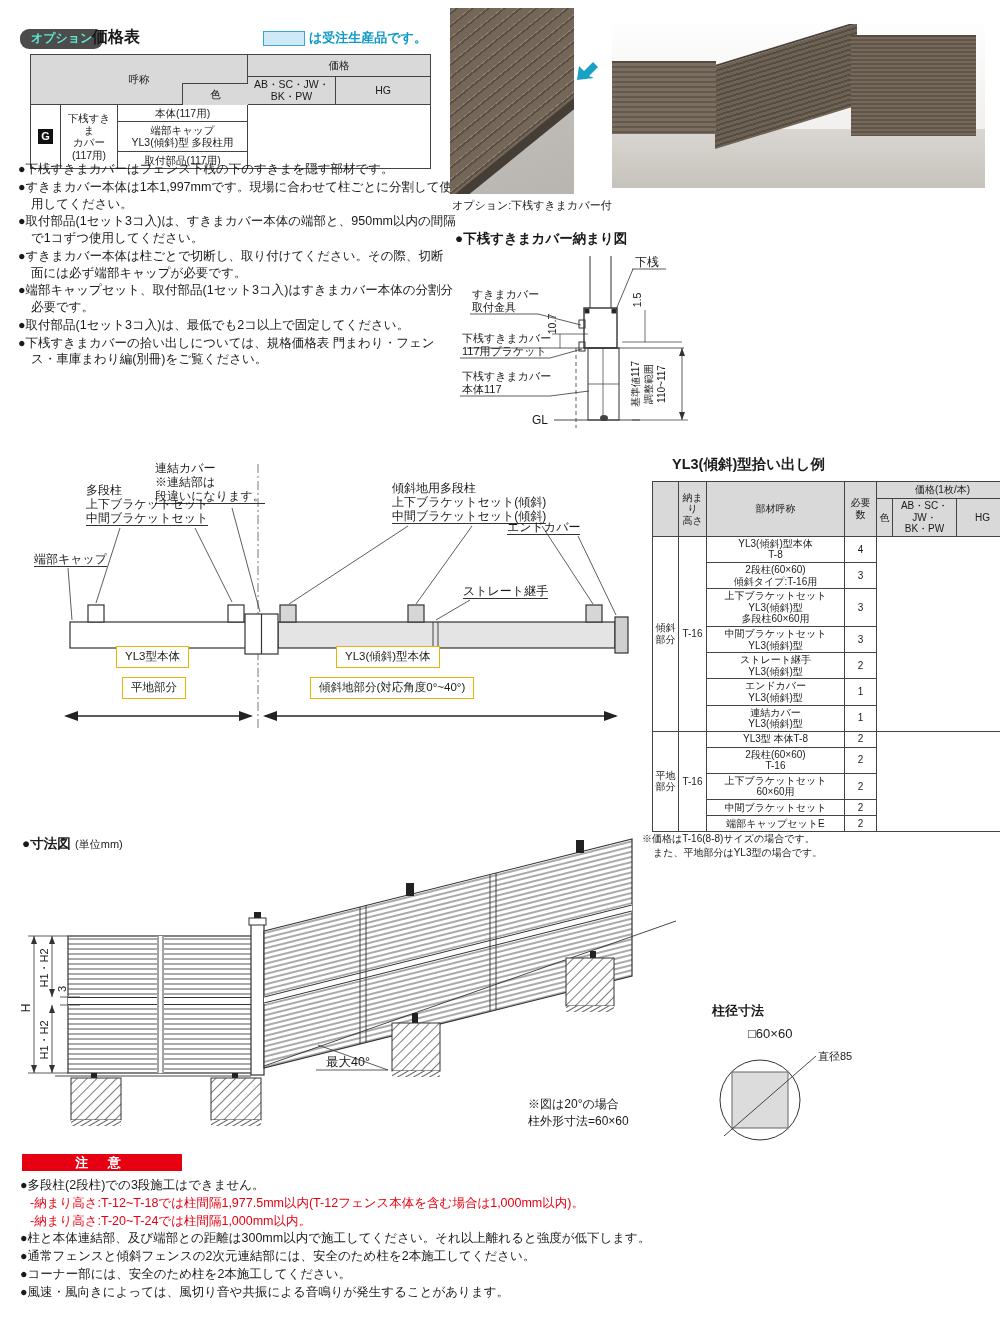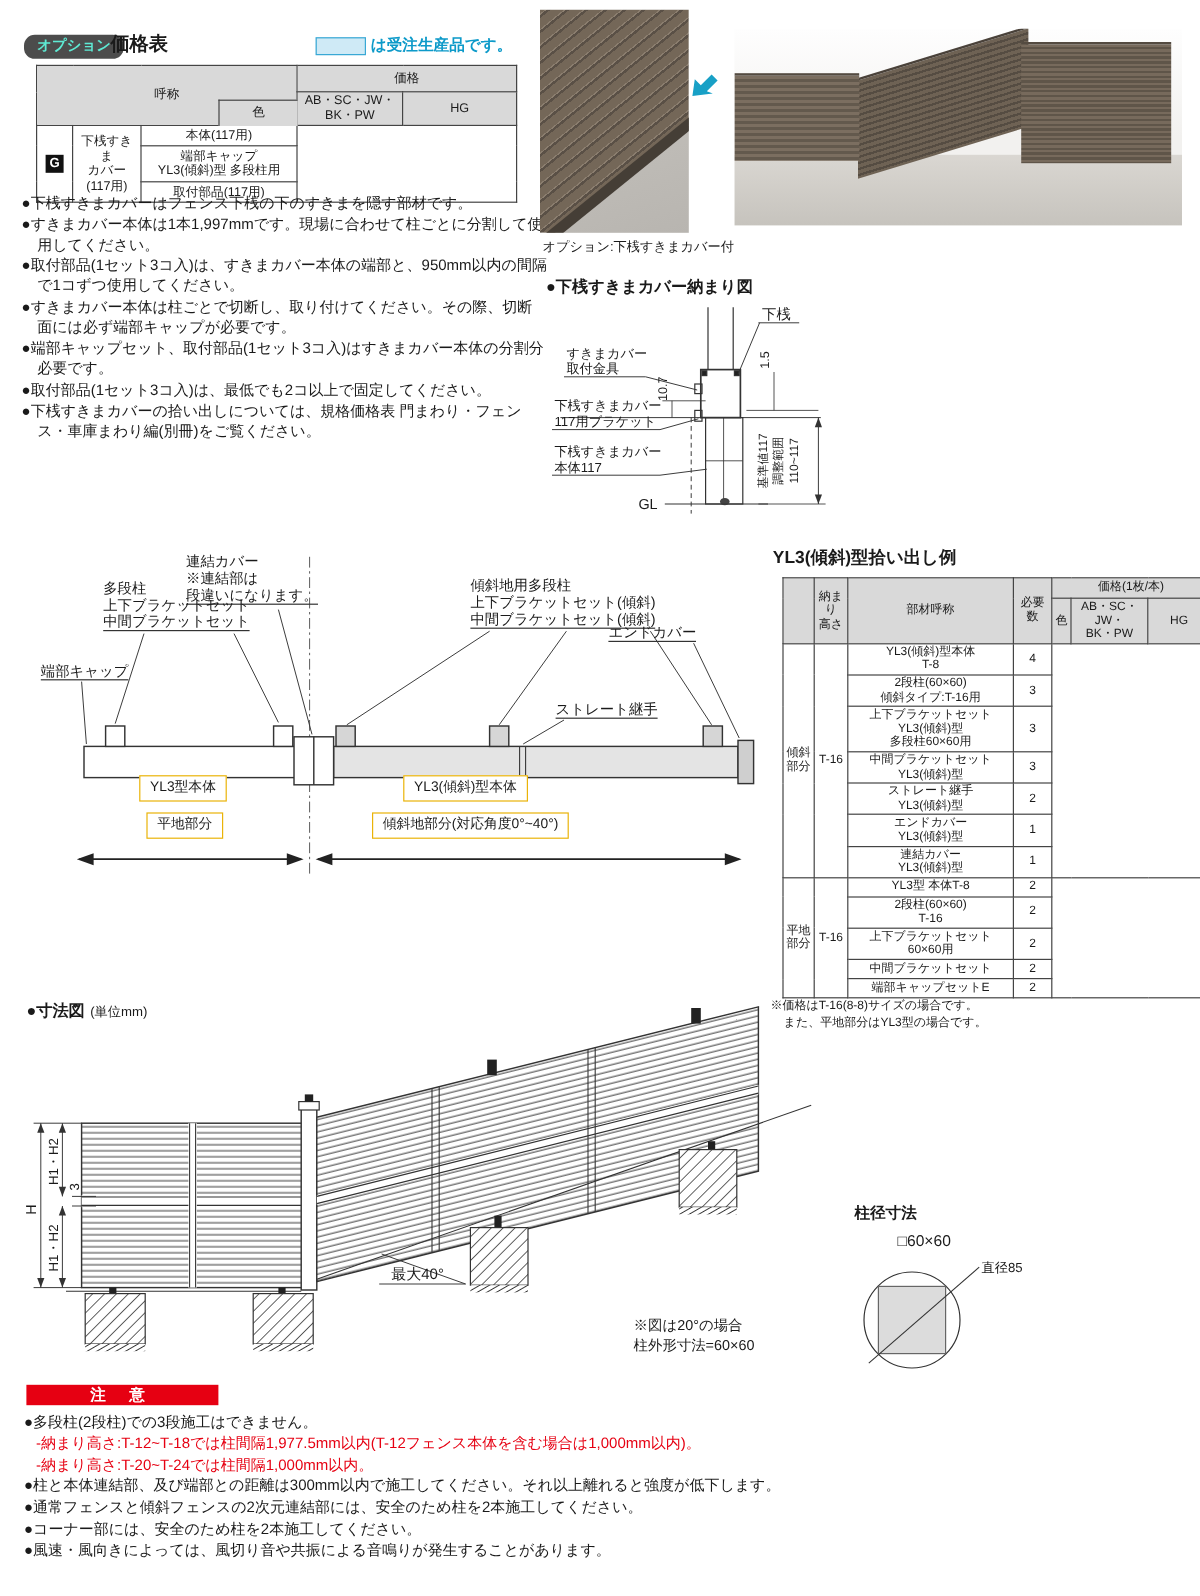--- a/index.html
+++ b/index.html
@@ -253,21 +253,21 @@
     </div>
     <div class="elbl" style="left:443px;top:124px;">
       <span class="ul">ストレート継手</span>
     </div>
     <div class="ebox" style="left:96px;top:186px;">YL3型本体</div>
     <div class="ebox" style="left:316px;top:186px;">YL3(傾斜)型本体</div>
     <div class="ebox" style="left:102px;top:217px;">平地部分</div>
     <div class="ebox" style="left:290px;top:217px;">傾斜地部分(対応角度0°~40°)</div>
   </div>
 
-  <div class="abs ytitle" style="left:644px;top:455px;">YL3(傾斜)型拾い出し例</div>
+  <div class="abs ytitle" style="left:672px;top:455px;">YL3(傾斜)型拾い出し例</div>
   <table class="abs ytab" style="left:652px;top:481px;width:356px;">
     <colgroup>
         <col style="width:26px">
         <col style="width:28px">
         <col style="width:138px">
         <col style="width:32px">
         <col style="width:16px">
         <col style="width:64px">
         <col style="width:52px">
       </colgroup>

